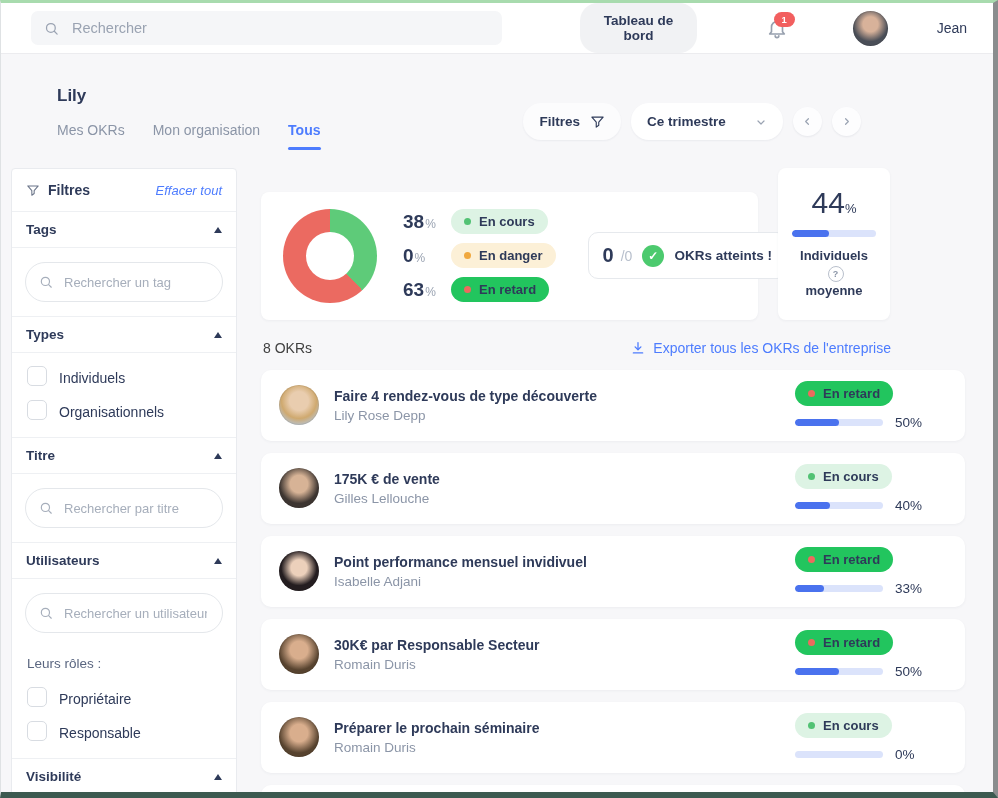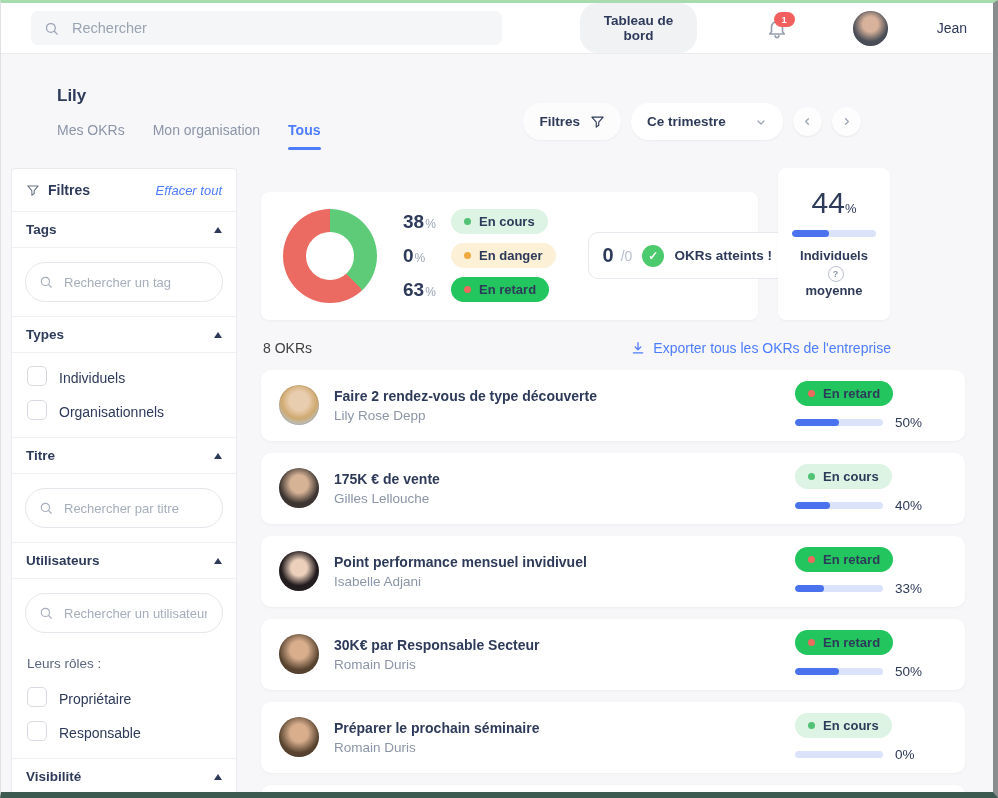--- a/index.html
+++ b/index.html
@@ -323,21 +323,21 @@
           </span>
           <span>Exporter tous les OKRs de l'entreprise</span>
         </span>
       </div>
 
       <div>
 
         <div class="card okr-card">
           <div class="avatar av-lily"></div>
           <div class="okr-info">
-            <div class="okr-title">Faire 2 rendez-vous de type découverte</div>
+            <div class="okr-title">Faire 4 rendez-vous de type découverte</div>
             <div class="okr-owner">Lily Rose Depp</div>
           </div>
           <div class="okr-right">
             <span class="pill st-retard">
                 <span class="dot"></span>
                 <span>En retard</span>
               </span>
             <div class="bar-row">
               <div class="track">
                   <div class="fill" style="width: 50%;"></div>

